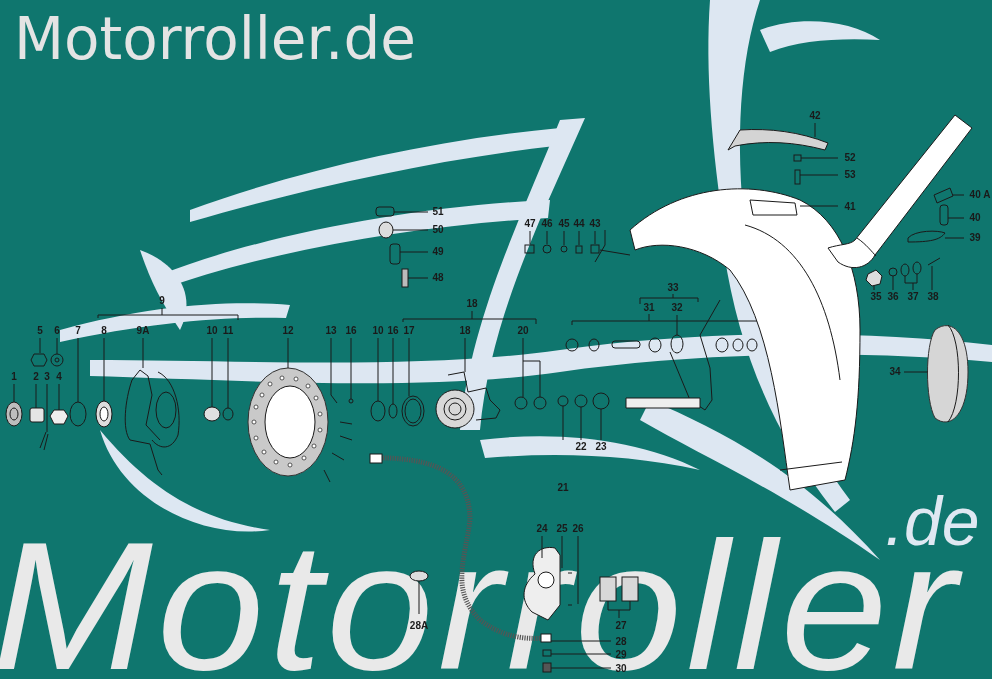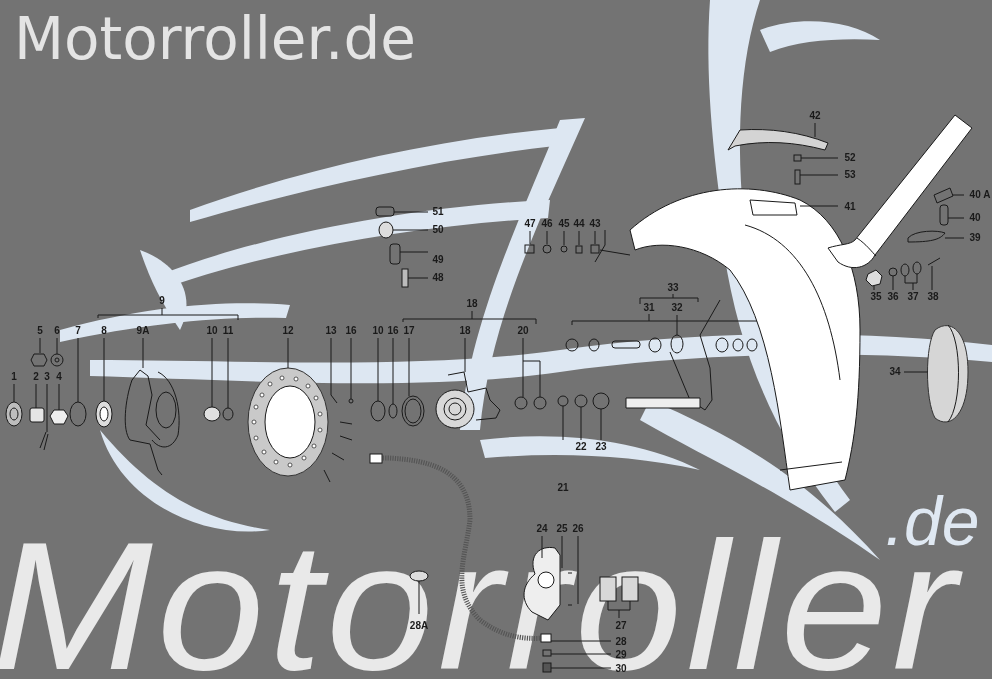--- a/index.html
+++ b/index.html
@@ -1,18 +1,18 @@
 <!DOCTYPE html>
 <html><head>
 <meta charset="utf-8">
 <style>
   html, body { margin: 0; padding: 0; background: #ffffff; }
   #stage {
     position: relative; width: 992px; height: 679px; overflow: hidden;
-    background: #737373;
+    background: #0f766e;
     font-family: "Liberation Sans", "DejaVu Sans", sans-serif;
   }
   #stage svg.layer { position: absolute; left: 0; top: 0; width: 992px; height: 679px; }
   .wm-top {
     position: absolute; left: 14px; top: 10px;
     font-family: "DejaVu Sans", "Liberation Sans", sans-serif;
     font-size: 58px; color: #e4e4e4; letter-spacing: 0px; line-height: 1;
   }
   .wm-big {
     position: absolute; left: -8px; top: 515px;
@@ -407,19 +407,19 @@
       <div class="callout" style="left: 975px; top: 218px;">40</div>
       <div class="callout" style="left: 980px; top: 195px;">40 A</div>
       <div class="callout" style="left: 850px; top: 207px;">41</div>
       <div class="callout" style="left: 815px; top: 116px;">42</div>
       <div class="callout" style="left: 595px; top: 224px;">43</div>
       <div class="callout" style="left: 579px; top: 224px;">44</div>
       <div class="callout" style="left: 564px; top: 224px;">45</div>
       <div class="callout" style="left: 547px; top: 224px;">46</div>
       <div class="callout" style="left: 530px; top: 224px;">47</div>
       <div class="callout" style="left: 438px; top: 278px;">48</div>
-      <div class="callout" style="left: 438px; top: 260px;">49</div>
+      <div class="callout" style="left: 438px; top: 252px;">49</div>
       <div class="callout" style="left: 438px; top: 230px;">50</div>
       <div class="callout" style="left: 438px; top: 212px;">51</div>
       <div class="callout" style="left: 850px; top: 158px;">52</div>
       <div class="callout" style="left: 850px; top: 175px;">53</div>
     </div>
 </div>
 
 </body></html>

